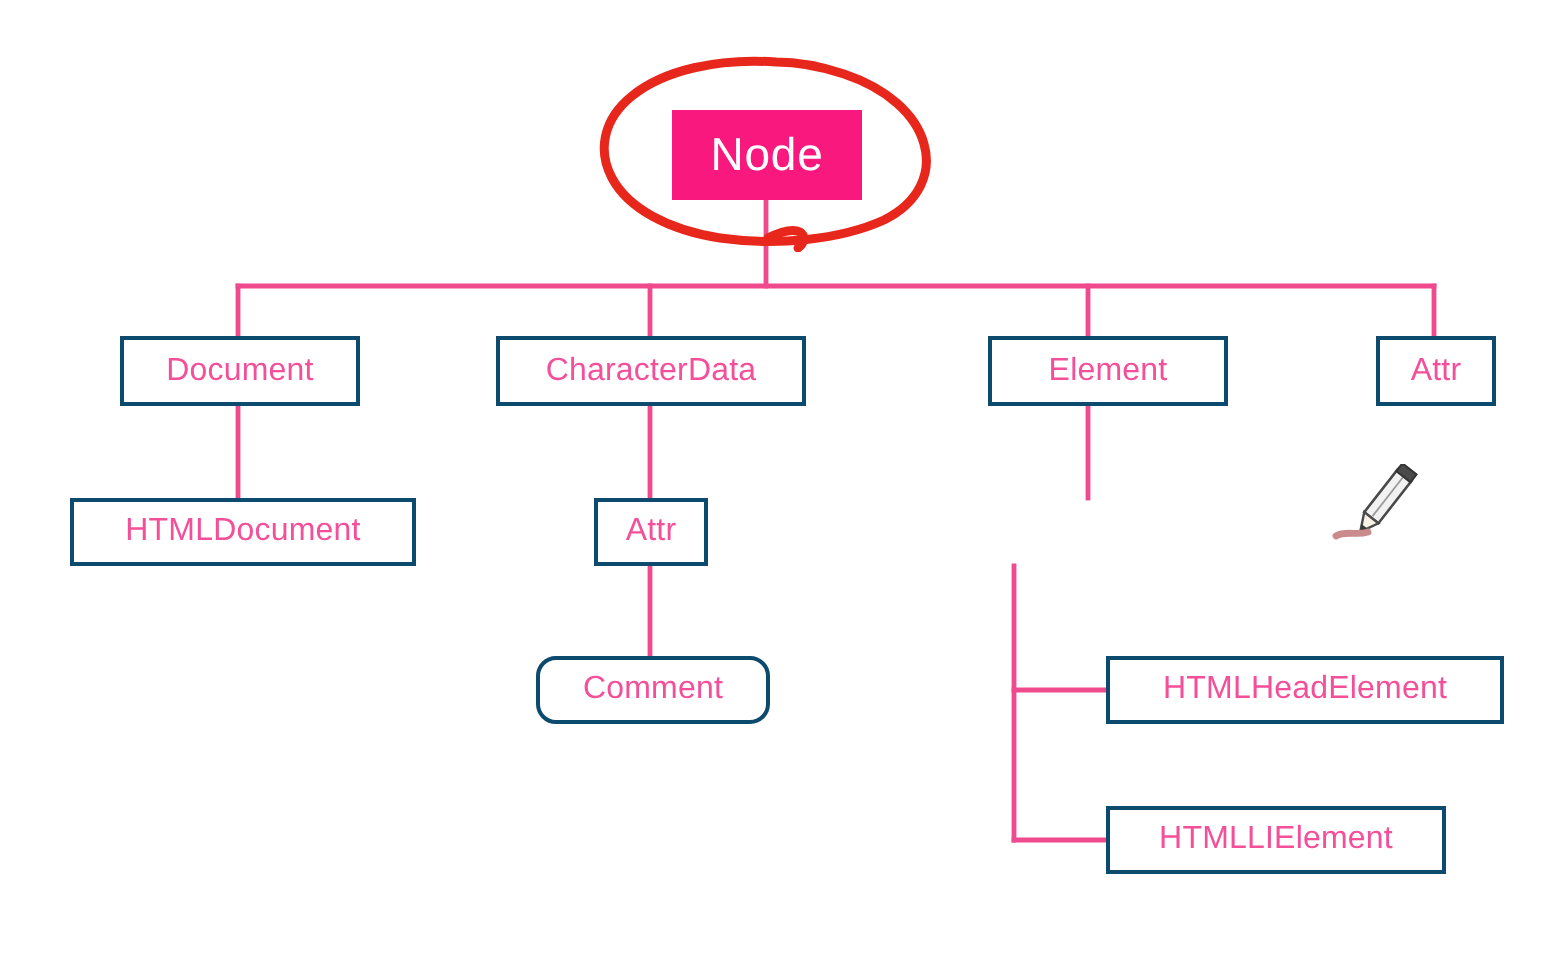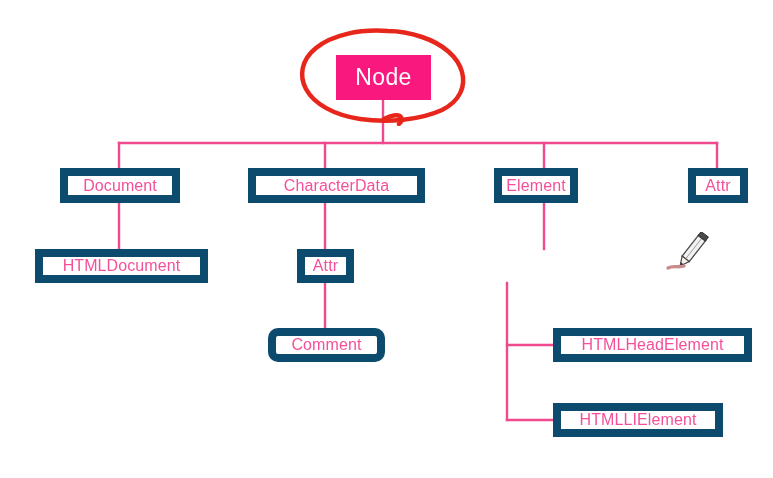--- a/index.html
+++ b/index.html
@@ -21,21 +21,21 @@
     position: absolute;
     left: 0;
     top: 0;
     width: 773px;
     height: 478px;
     pointer-events: none;
   }
   .node-box {
     position: absolute;
     box-sizing: border-box;
-    border: 8px solid #0c4a6e;
+    border: 2px solid #0c4a6e;
     background: #ffffff;
     color: #f4509a;
     display: flex;
     align-items: center;
     justify-content: center;
     font-family: "Liberation Sans", sans-serif;
     font-size: 16px;
     letter-spacing: 0.1px;
     white-space: nowrap;
     z-index: 3;
@@ -91,22 +91,22 @@
       <path d="M 507 345 L 553 345"></path>
       <path d="M 507 420 L 553 420"></path>
     </g>
   </svg>
     <div class="node-box" style="left: 553px; top: 328px; width: 199px; height: 34px;">HTMLHeadElement</div>
     <div class="node-box" style="left: 553px; top: 403px; width: 170px; height: 34px;">HTMLLIElement</div>
     <div class="node-box" style="left: 268px; top: 328px; width: 117px; height: 34px; border-radius: 10px;">Comment</div>
     <div class="node-box" style="left: 297px; top: 249px; width: 57px; height: 34px;">Attr</div>
     <div class="node-box" style="left: 35px; top: 249px; width: 173px; height: 34px;">HTMLDocument</div>
     <div class="node-box" style="left: 688px; top: 168px; width: 60px; height: 35px;">Attr</div>
-    <div class="node-box" style="left: 494px; top: 168px; width: 84px; height: 35px; text-align: center;">Element</div>
-    <div class="node-box" style="left: 248px; top: 168px; width: 177px; height: 35px; text-align: right;">CharacterData</div>
+    <div class="node-box" style="left: 494px; top: 168px; width: 120px; height: 35px; text-align: center;">Element</div>
+    <div class="node-box" style="left: 248px; top: 168px; width: 155px; height: 35px; text-align: right;">CharacterData</div>
     <div class="node-box" style="left: 60px; top: 168px; width: 120px; height: 35px;">Document</div>
     <div class="node-box root" style="left: 336px; top: 55px; width: 95px; height: 45px;">Node</div>
 
   <svg id="annotation-circle" viewBox="0 0 172 100" xmlns="http://www.w3.org/2000/svg">
     <path d="M 92 5 C 63 3 36 9 20 22 C 5 34 3 50 10 63 C 18 78 38 89 64 93
              C 92 97 124 94 146 84 C 164 75 170 60 166 46 C 162 31 147 18 126 11
              C 114 7 102 5 92 5 Z" fill="none" stroke="#e8271c" stroke-width="4.5" stroke-linecap="round" stroke-linejoin="round"></path>
     <path d="M 88 93 C 94 90 100 88 104 90 C 107 92 106 96 103 98" fill="none" stroke="#e8271c" stroke-width="4.5" stroke-linecap="round" stroke-linejoin="round"></path>
   </svg>
 

